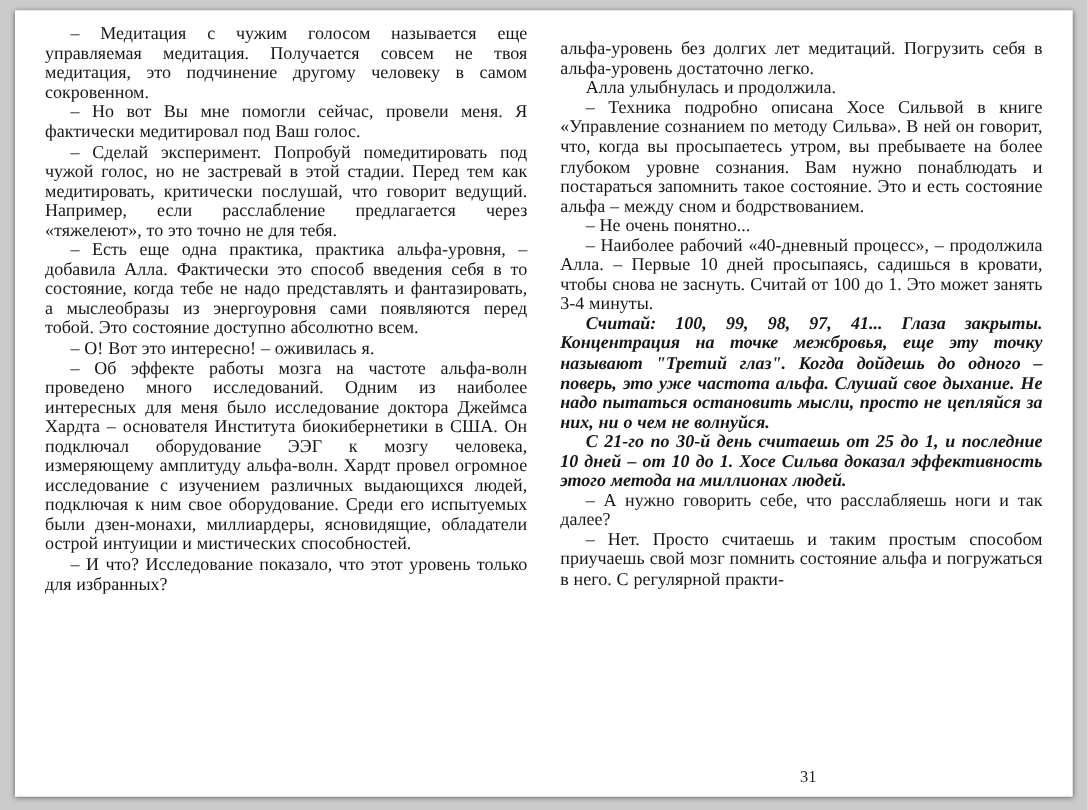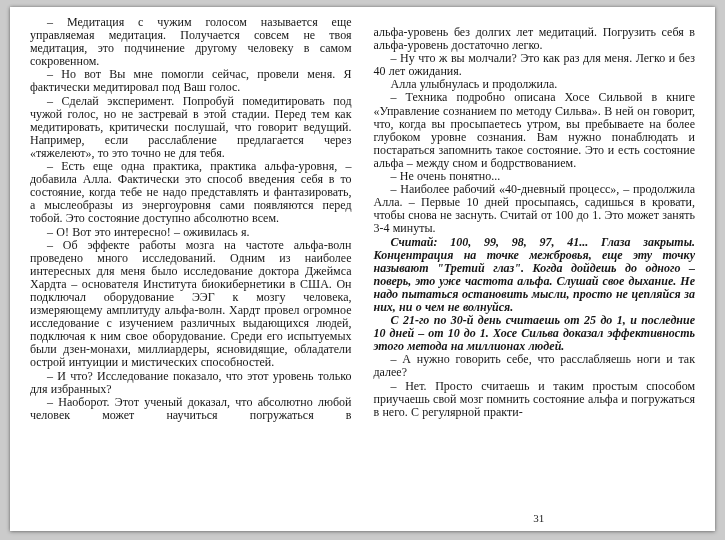--- a/index.html
+++ b/index.html
@@ -67,27 +67,25 @@
 <div class="frame">
   <div class="page page-left" lang="ru">
     <div class="text">
         <p class="para">– Медитация с чужим голосом называется еще управляемая медитация. Получается совсем не твоя медитация, это подчинение другому человеку в самом сокровенном.</p>
         <p class="para">– Но вот Вы мне помогли сейчас, провели меня. Я фактически медитировал под Ваш голос.</p>
         <p class="para">– Сделай эксперимент. Попробуй помедитировать под чужой голос, но не застревай в этой стадии. Перед тем как медитировать, критически послушай, что говорит ведущий. Например, если расслабление предлагается через «тяжелеют», то это точно не для тебя.</p>
         <p class="para">– Есть еще одна практика, практика альфа-уровня, – добавила Алла. Фактически это способ введения себя в то состояние, когда тебе не надо представлять и фантазировать, а мыслеобразы из энергоуровня сами появляются перед тобой. Это состояние доступно абсолютно всем.</p>
         <p class="para">– О! Вот это интересно! – оживилась я.</p>
         <p class="para">– Об эффекте работы мозга на частоте альфа-волн проведено много исследований. Одним из наиболее интересных для меня было исследование доктора Джеймса Хардта – основателя Института биокибернетики в США. Он подключал оборудование ЭЭГ к мозгу человека, измеряющему амплитуду альфа-волн. Хардт провел огромное исследование с изучением различных выдающихся людей, подключая к ним свое оборудование. Среди его испытуемых были дзен-монахи, миллиардеры, ясновидящие, обладатели острой интуиции и мистических способностей.</p>
         <p class="para">– И что? Исследование показало, что этот уровень только для избранных?</p>
-        <p class="para runover">– Наоборот. Этот ученый доказал, что абсолютно любой человек может научиться погружаться в</p>
       </div>
   </div>
   <div class="page page-right" lang="ru">
     <div class="text">
         <p class="para no-indent">альфа-уровень без долгих лет медитаций. Погрузить себя в альфа-уровень достаточно легко.</p>
-        <p class="para">– Ну что ж вы молчали? Это как раз для меня. Легко и без 40 лет ожидания.</p>
         <p class="para">Алла улыбнулась и продолжила.</p>
         <p class="para">– Техника подробно описана Хосе Сильвой в книге «Управление сознанием по методу Сильва». В ней он говорит, что, когда вы просыпаетесь утром, вы пребываете на более глубоком уровне сознания. Вам нужно понаблюдать и постараться запомнить такое состояние. Это и есть состояние альфа – между сном и бодрствованием.</p>
         <p class="para">– Не очень понятно...</p>
         <p class="para">– Наиболее рабочий «40-дневный процесс», – продолжила Алла. – Первые 10 дней просыпаясь, садишься в кровати, чтобы снова не заснуть. Считай от 100 до 1. Это может занять 3-4 минуты.</p>
         <p class="para accent">Считай: 100, 99, 98, 97, 41... Глаза закрыты. Концентрация на точке межбровья, еще эту точку называют "Третий глаз". Когда дойдешь до одного – поверь, это уже частота альфа. Слушай свое дыхание. Не надо пытаться остановить мысли, просто не цепляйся за них, ни о чем не волнуйся.</p>
         <p class="para accent">С 21-го по 30-й день считаешь от 25 до 1, и последние 10 дней – от 10 до 1. Хосе Сильва доказал эффективность этого метода на миллионах людей.</p>
         <p class="para">– А нужно говорить себе, что расслабляешь ноги и так далее?</p>
         <p class="para">– Нет. Просто считаешь и таким простым способом приучаешь свой мозг помнить состояние альфа и погружаться в него. С регулярной практи-</p>
       </div>
     <div class="pnum">31</div>

